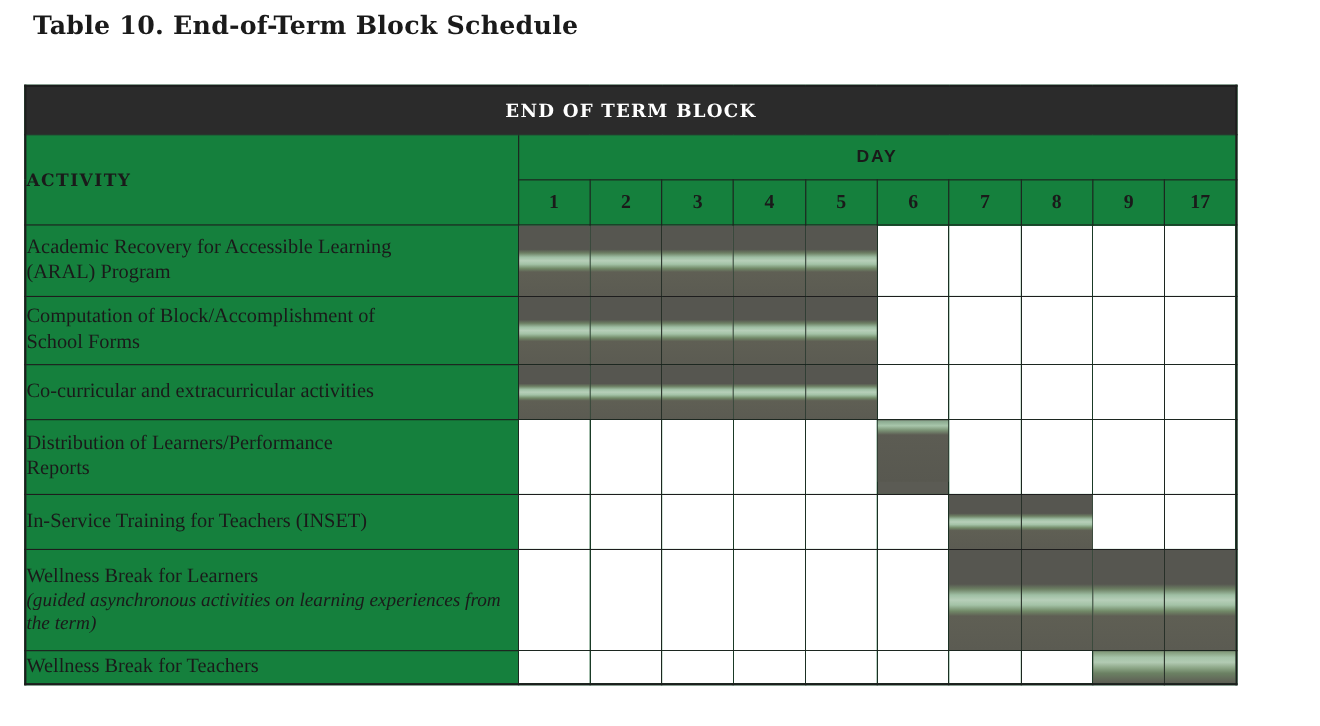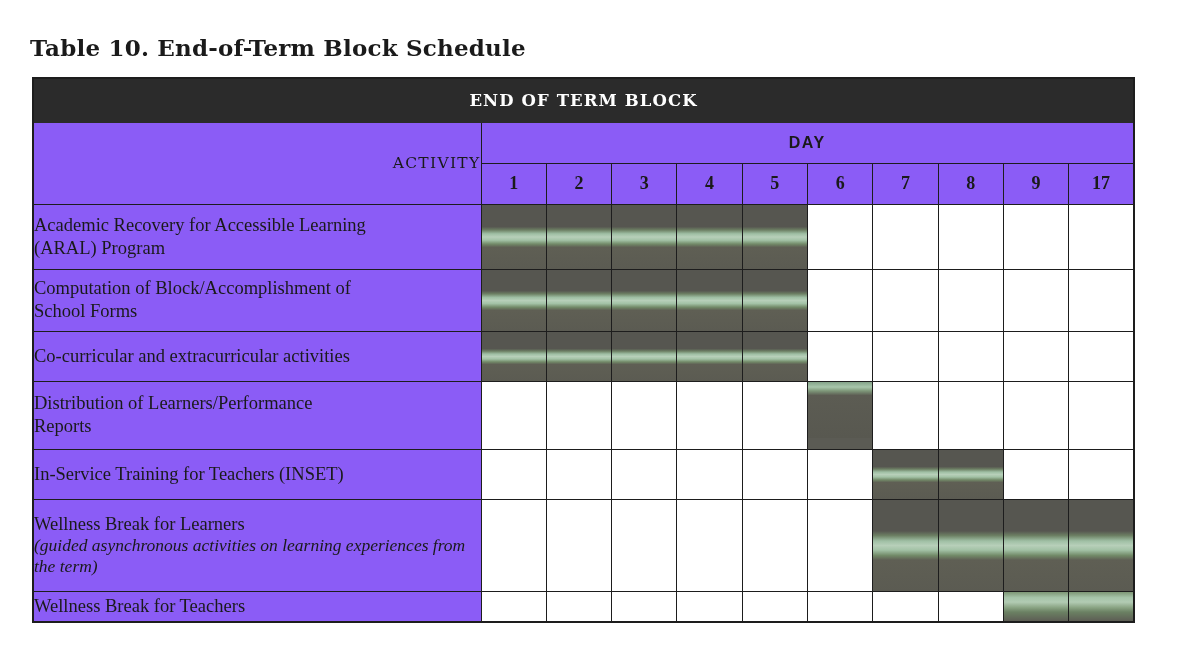--- a/index.html
+++ b/index.html
@@ -20,38 +20,38 @@
     position: relative;
     width: 1200px;
     height: 660px;
     background: #ffffff;
   }
 
   
   #table-caption {
     position: absolute;
     left: 30px;
-    top: 34px;
+    top: 10px;
     font-family: "DejaVu Serif", "Liberation Serif", serif;
     font-weight: bold;
     font-size: 23px;
     letter-spacing: 0.2px;
     color: #1a1a1a;
     white-space: nowrap;
   }
 
   
   #schedule-table {
     position: absolute;
-    left: 32px;
+    left: 22px;
     top: 77px;
     width: 1101px;
     border-collapse: collapse;
     table-layout: fixed;
-    background: #8b5cf6;
+    background: #15803d;
     box-sizing: border-box;
     border: 2.5px solid #1d1d1d;
     padding-left: 48px;
   }
   #schedule-table td,
   #schedule-table th {
     border: 1.6px solid #1d1d1d;
     padding: 0;
     vertical-align: middle;
     box-sizing: border-box;
@@ -64,23 +64,23 @@
     height: 44px;
     text-align: center;
     font-family: "DejaVu Serif", "Liberation Serif", serif;
     font-weight: bold;
     font-size: 16.5px;
     letter-spacing: 1.1px;
     border-color: #2b2b2b !important;
   }
 
   .activity-head {
-    text-align: right;
+    text-align: left;
     font-family: "DejaVu Serif", "Liberation Serif", serif;
-    font-weight: normal;
+    font-weight: bold;
     font-size: 15.5px;
     letter-spacing: 1.3px;
     color: #1a1a1a;
     margin-left: 27px;
   }
 
   .day-head {
     text-align: center;
     font-family: Liberation Sans, sans-serif;
     font-weight: bold;

